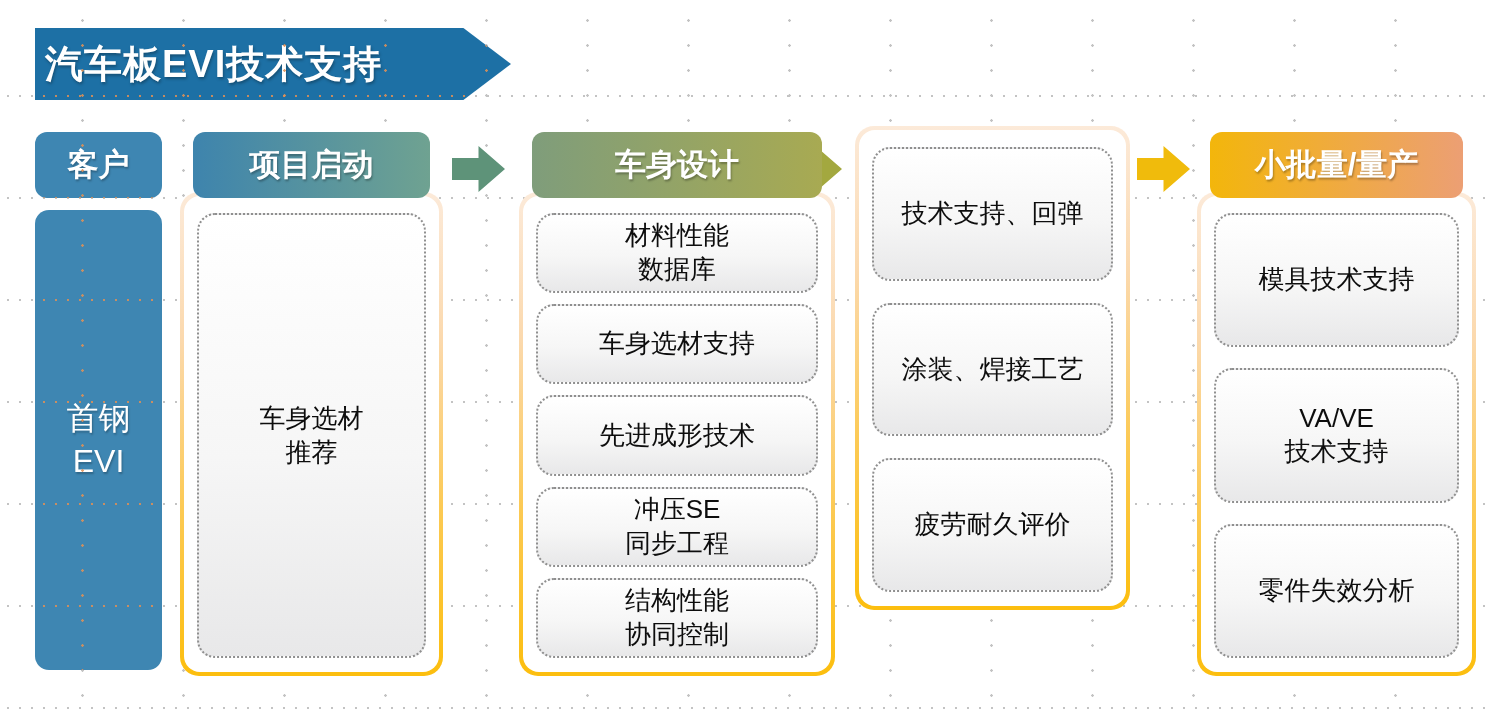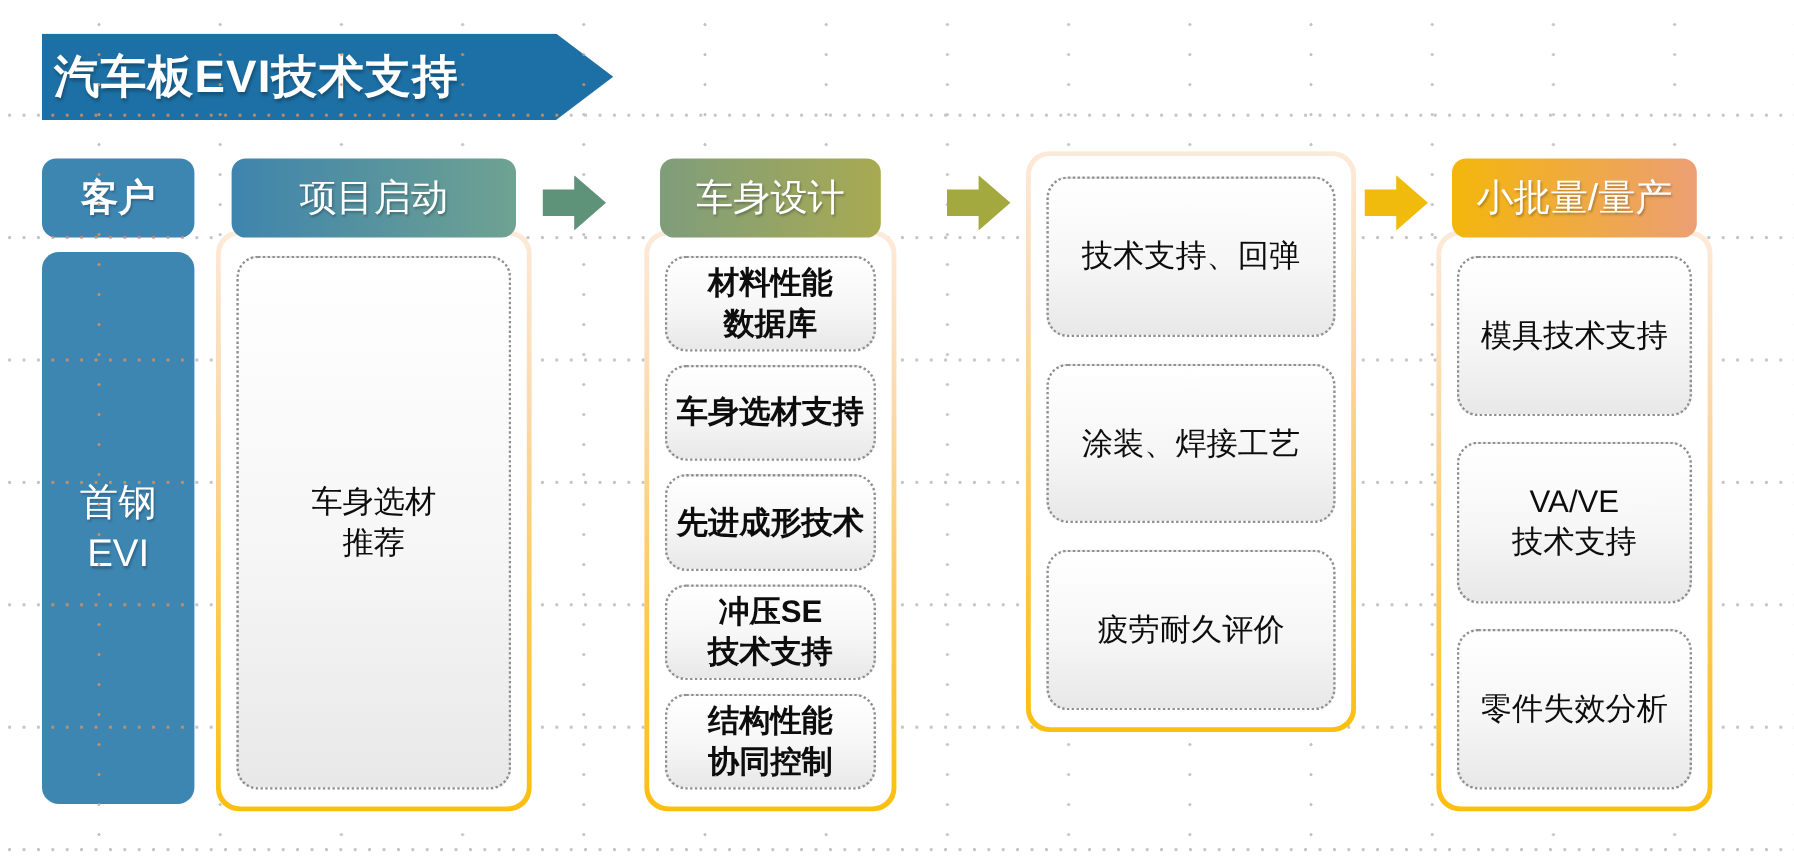--- a/index.html
+++ b/index.html
@@ -54,21 +54,21 @@
     color:#fff;font-size:32px;line-height:1.35;
     text-shadow:1px 2px 2px rgba(0,0,0,.25);
   }
   .entity-box span{white-space:pre-line;}
 
   
   .phase{position:absolute;top:132px;display:flex;flex-direction:column;}
   .phase-hdr{
     height:66px;margin:0 13px;border-radius:12px;z-index:2;
     display:flex;align-items:center;justify-content:center;
-    color:#fff;font-size:31px;font-weight:400;
+    color:#fff;font-size:31px;font-weight:700;
     text-shadow:1px 2px 2px rgba(0,0,0,.28);
   }
   .phase-frame{
     margin-top:-6px;height:484px;border-radius:19px;padding:4px;box-sizing:border-box;
     background:linear-gradient(to bottom,
       var(--frame-top,#fcead9) 0%, #fbd9ae 30%, #fcca55 65%, var(--frame-bottom,#fcbe0e) 100%);
   }
   .phase-inner{
     height:100%;border-radius:16px;background:#fff;box-sizing:border-box;
     padding:17px 13px 14px;display:flex;flex-direction:column;
@@ -111,37 +111,37 @@
         <div class="task-box">
             <span>车身选材
 推荐</span>
           </div>
       </div>
     </div>
   </section>
 
   <div class="flow-arrow" style="left: 452px; background: rgb(94, 147, 121);"></div>
 
-  <section class="phase" style="left:537px;width:210px;">
+  <section class="phase" style="left:519px;width:316px;">
     <header class="phase-hdr" style="background: linear-gradient(to right, rgb(127, 157, 123), rgb(168, 170, 82));">车身设计</header>
     <div class="phase-frame">
-      <div class="phase-inner" style="gap:11px;font-weight:bold;">
+      <div class="phase-inner" style="gap:11px;">
         <div class="task-box">
             <span>材料性能
 数据库</span>
           </div>
         <div class="task-box">
             <span>车身选材支持</span>
           </div>
         <div class="task-box">
             <span>先进成形技术</span>
           </div>
         <div class="task-box">
             <span>冲压SE
-技术支持</span>
+同步工程</span>
           </div>
         <div class="task-box">
             <span>结构性能
 协同控制</span>
           </div>
       </div>
     </div>
   </section>
 
   <div class="flow-arrow" style="left: 789px; background: rgb(163, 168, 63);"></div>
@@ -157,21 +157,21 @@
           </div>
         <div class="task-box">
             <span>疲劳耐久评价</span>
           </div>
       </div>
     </div>
   </section>
 
   <div class="flow-arrow" style="left: 1137px; background: rgb(240, 187, 12);"></div>
 
-  <section class="phase" style="left:1197px;width:230px;">
+  <section class="phase" style="left:1197px;width:279px;">
     <header class="phase-hdr" style="background: linear-gradient(to right, rgb(243, 182, 11), rgb(236, 159, 116));">小批量/量产</header>
     <div class="phase-frame">
       <div class="phase-inner" style="gap:21px;">
         <div class="task-box">
             <span>模具技术支持</span>
           </div>
         <div class="task-box">
             <span>VA/VE
 技术支持</span>
           </div>

